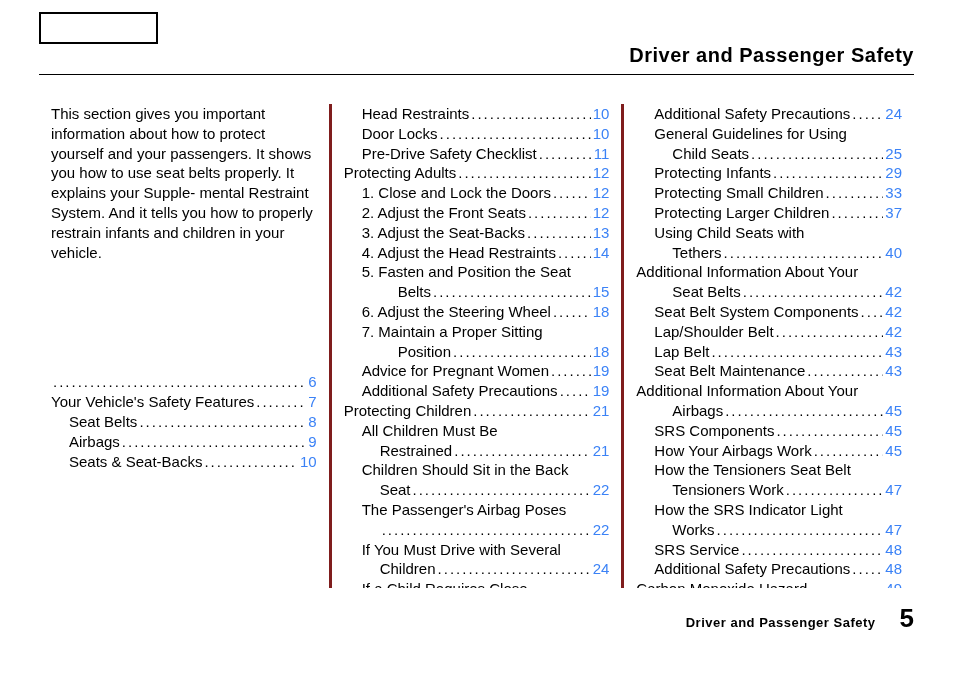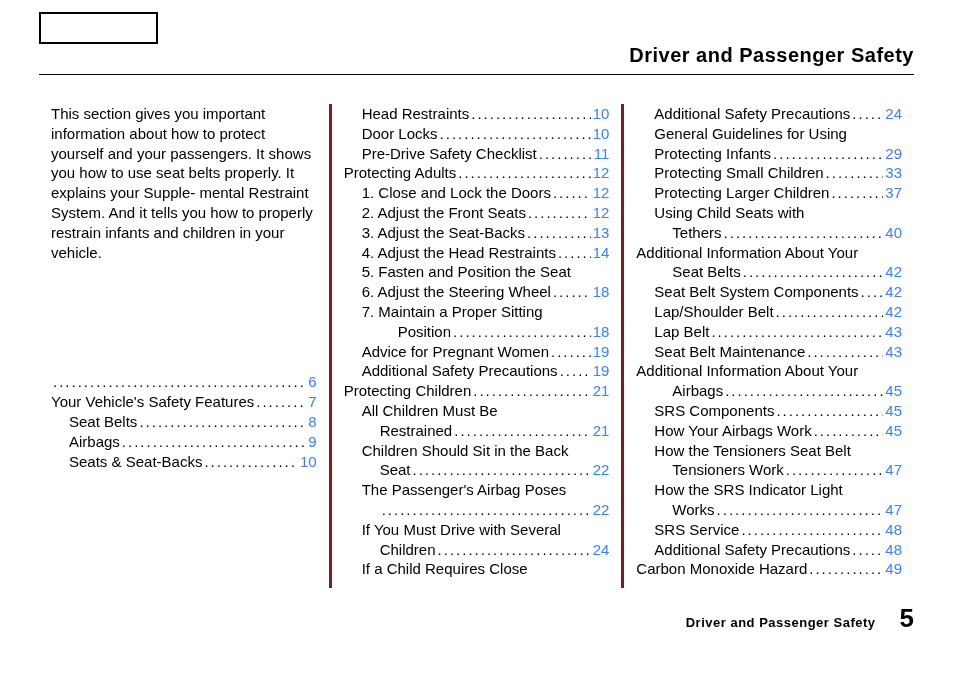--- a/index.html
+++ b/index.html
@@ -154,20 +154,25 @@
         <span class="pg">13</span>
       </div>
       <div class="toc-row ind1">
         <span class="lbl">4. Adjust the Head Restraints</span>
         <span class="dots"></span>
         <span class="pg">14</span>
       </div>
       <div class="toc-row ind1">
         <span class="lbl">5. Fasten and Position the Seat</span>
       </div>
+      <div class="toc-row ind3">
+        <span class="lbl">Belts</span>
+        <span class="dots"></span>
+        <span class="pg">15</span>
+      </div>
       <div class="toc-row ind1">
         <span class="lbl">6. Adjust the Steering Wheel</span>
         <span class="dots"></span>
         <span class="pg">18</span>
       </div>
       <div class="toc-row ind1">
         <span class="lbl">7. Maintain a Proper Sitting</span>
       </div>
       <div class="toc-row ind3">
         <span class="lbl">Position</span>
@@ -225,20 +230,25 @@
       </div>
     </div>
   <div class="col" id="col3">
       <div class="toc-row ind1">
         <span class="lbl">Additional Safety Precautions</span>
         <span class="dots"></span>
         <span class="pg">24</span>
       </div>
       <div class="toc-row ind1">
         <span class="lbl">General Guidelines for Using</span>
+      </div>
+      <div class="toc-row ind2">
+        <span class="lbl">Child Seats</span>
+        <span class="dots"></span>
+        <span class="pg">25</span>
       </div>
       <div class="toc-row ind1">
         <span class="lbl">Protecting Infants</span>
         <span class="dots"></span>
         <span class="pg">29</span>
       </div>
       <div class="toc-row ind1">
         <span class="lbl">Protecting Small Children</span>
         <span class="dots"></span>
         <span class="pg">33</span>

